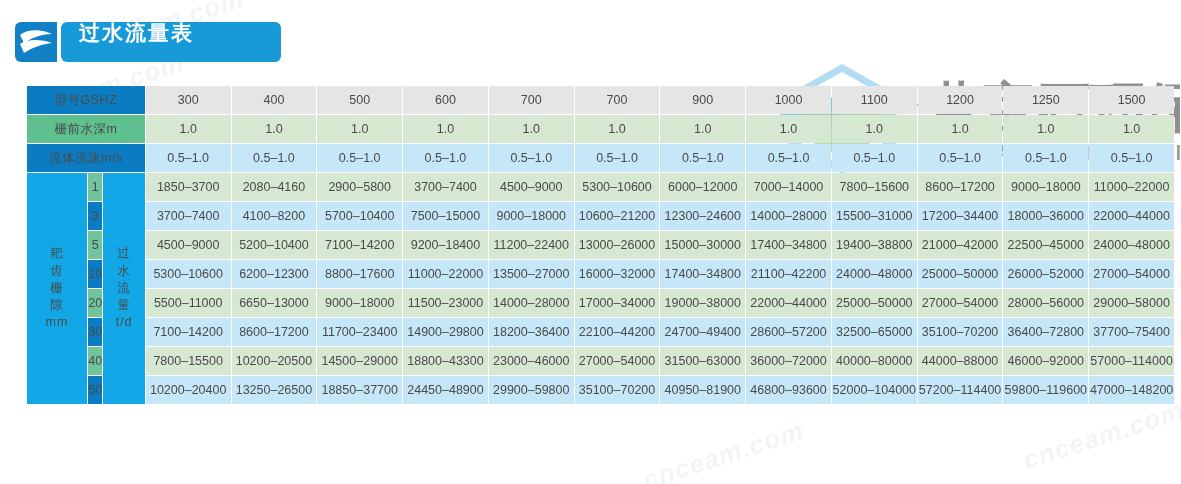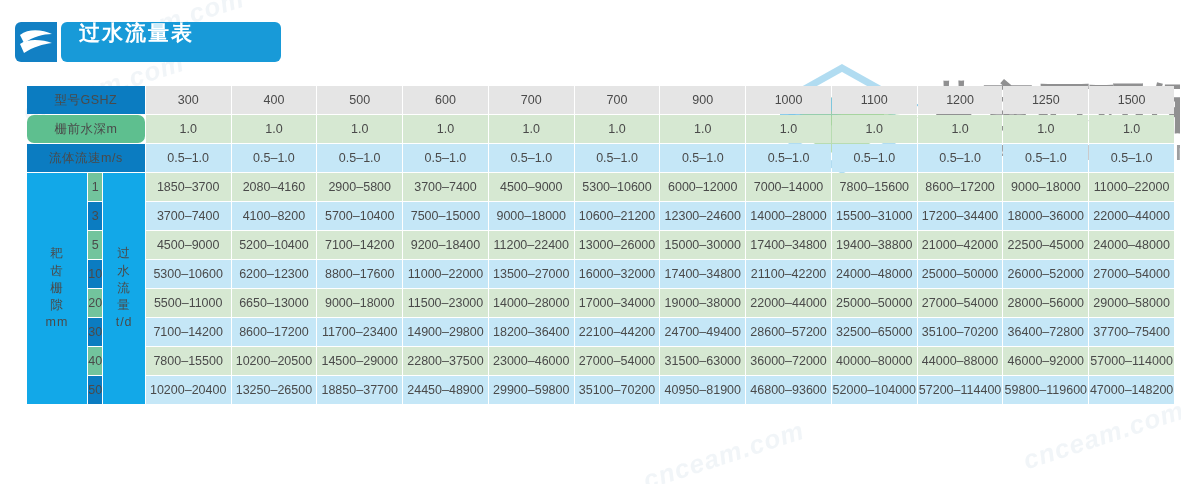--- a/index.html
+++ b/index.html
@@ -85,21 +85,20 @@
     background: #0b7cc1;
     color: #ffffff;
     font-size: 14px;
     letter-spacing: 0.5px;
   }
   td.lbl-green {
     background: #5ebf8f;
     color: #ffffff;
     font-size: 14px;
     letter-spacing: 0.5px;
-    border-radius: 7px;
   }
   
   td.hdr-blue {
     background: #e5e5e5;
     color: #ffffff;
     font-size: 14px;
   }
   td.row-green { background: #d6e8d2; margin-top: 47px; }
   td.row-blue  { background: #c5e7f7; }
 
@@ -352,21 +351,21 @@
             <td class="row-blue">32500–65000</td>
             <td class="row-blue">35100–70200</td>
             <td class="row-blue">36400–72800</td>
             <td class="row-blue">37700–75400</td>
           </tr>
           <tr>
             <td class="tick-green">40</td>
             <td class="row-green">7800–15500</td>
             <td class="row-green">10200–20500</td>
             <td class="row-green">14500–29000</td>
-            <td class="row-green">22800–37500</td>
+            <td class="row-green">18800–43300</td>
             <td class="row-green">23000–46000</td>
             <td class="row-green">27000–54000</td>
             <td class="row-green">31500–63000</td>
             <td class="row-green">36000–72000</td>
             <td class="row-green">40000–80000</td>
             <td class="row-green">44000–88000</td>
             <td class="row-green">46000–92000</td>
             <td class="row-green">57000–114000</td>
           </tr>
           <tr>

